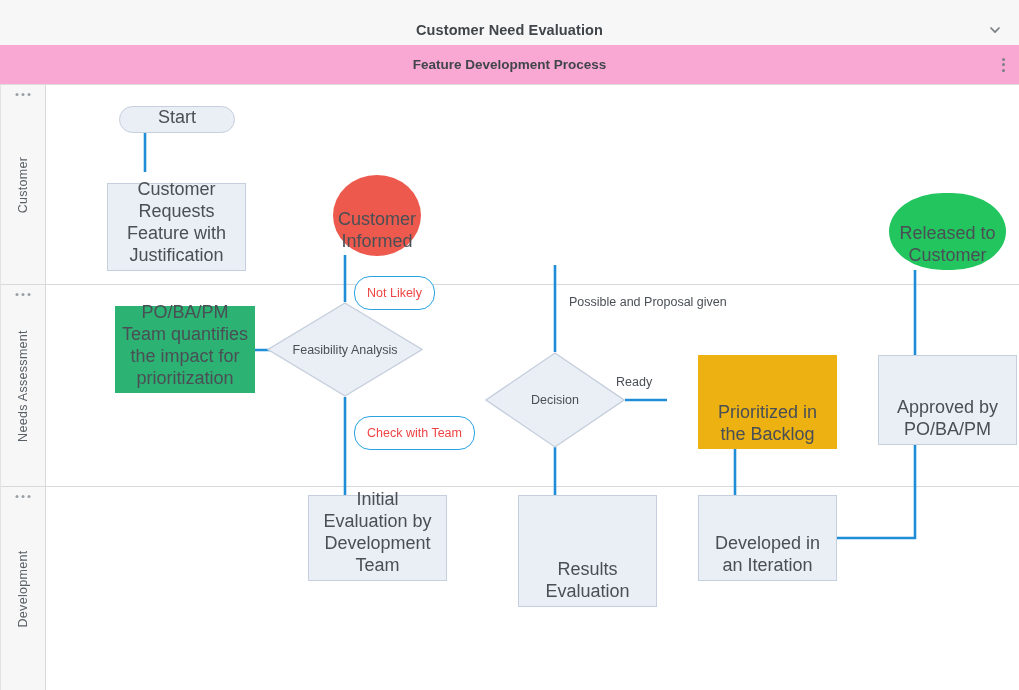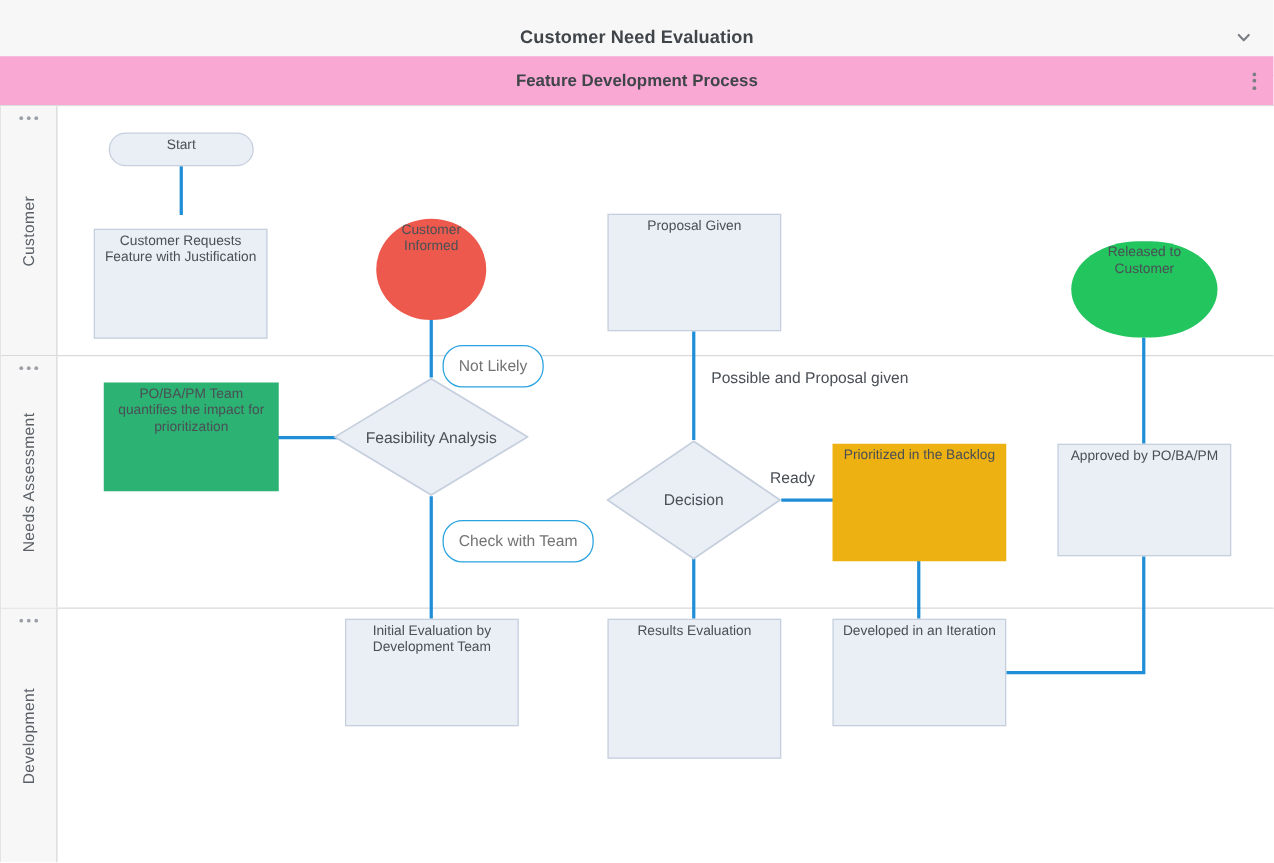--- a/index.html
+++ b/index.html
@@ -126,27 +126,28 @@
     left: 0; top: 0;
     width: 1019px; height: 605px;
     pointer-events: none;
   }
 
   
   .node {
     position: absolute;
     box-sizing: border-box;
     display: flex;
-    align-items: flex-start;
+    align-items: flex-end;
     justify-content: center;
     text-align: center;
-    font-size: 11px;
+    font-size: 18px;
     line-height: 1.22;
     color: #4a4f55;
     padding: 3px 6px;
+    margin-left: 32px;
   }
   .node.process {
     background: #eaeef5;
     border: 1px solid #c6cfdd;
   }
   .node.terminator {
     background: #eaeef5;
     border: 1px solid #c6cfdd;
     border-radius: 20px;
   }
@@ -184,21 +185,21 @@
   
   .pill {
     position: absolute;
     display: flex;
     align-items: center;
     justify-content: center;
     background: #ffffff;
     border: 1.4px solid #29a3e0;
     border-radius: 16px;
     font-size: 12.5px;
-    color: #737373;
+    color: #ef4444;
     padding: 16px 12px;
     box-sizing: border-box;
     height: 26px;
     white-space: nowrap;
   }
   .edge-label {
     position: absolute;
     font-size: 12.5px;
     color: #4a4f55;
     background: transparent;
@@ -292,23 +293,20 @@
     </div>
 
     <div class="node process" style="left:74px; top:98px; width:139px; height:88px;">
       <span>Customer Requests Feature with Justification</span>
     </div>
 
     <div class="node circle" style="left:300px; top:90px; width:88px; height:81px; background:#ed5a4d;">
       <span>Customer Informed</span>
     </div>
 
-    <div class="node process" style="left:485px; top:86px; width:139px; height:94px;">
-      <span>Proposal Given</span>
-    </div>
 
     <div class="node rounded-ellipse" style="left:856px; top:108px; width:117px; height:77px; background:#22c55e;">
       <span>Released to Customer</span>
     </div>
 
     <div class="node plain" style="left:82px; top:221px; width:140px; height:87px; background:#2cb273;">
       <span>PO/BA/PM Team quantifies the impact for prioritization</span>
     </div>
 
     <div class="diamond" style="left:266px; top:217px; width:156px; height:95px;">

